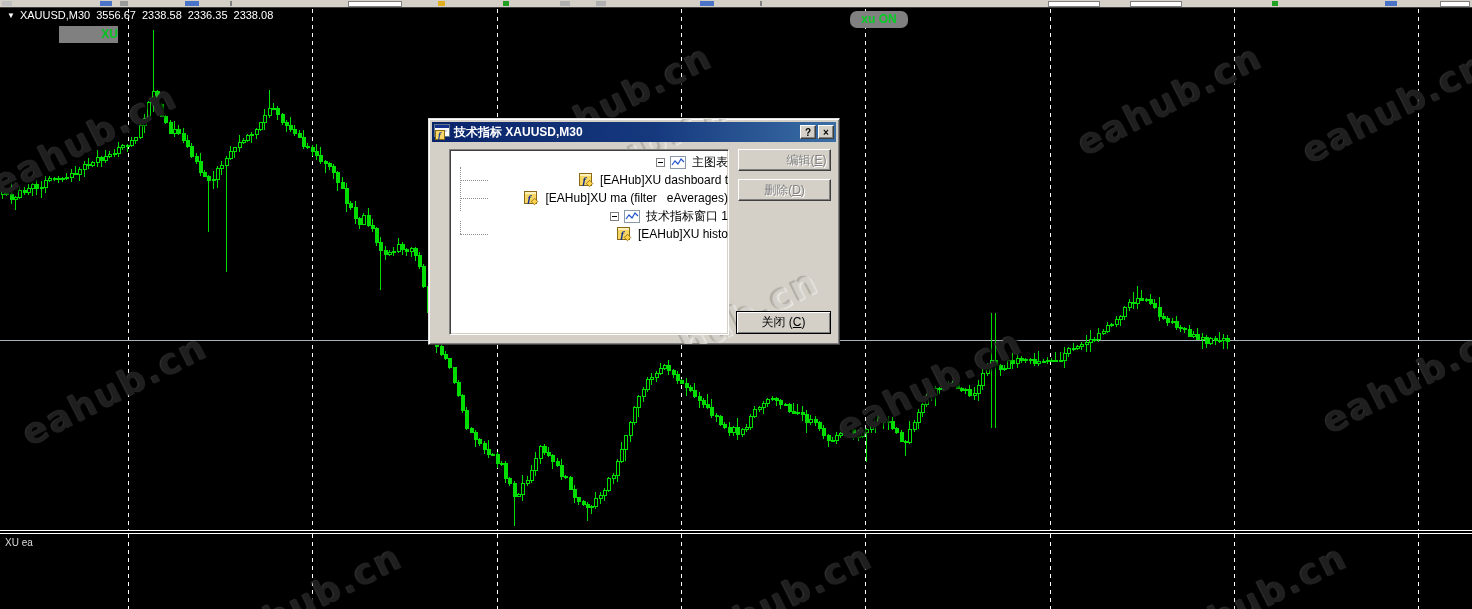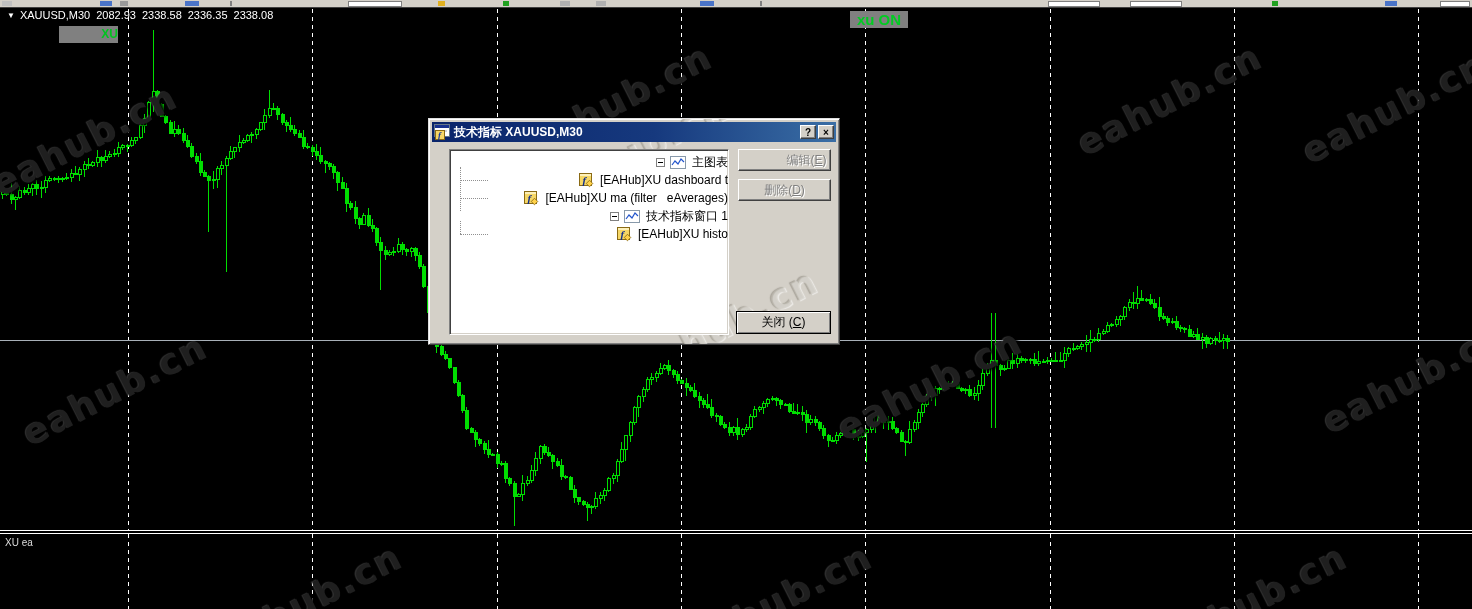--- a/index.html
+++ b/index.html
@@ -13,21 +13,21 @@
   #chart-svg{position:absolute;left:0;top:0;z-index:1;}
   
   .chart-header{position:absolute;left:7px;top:9px;z-index:4;color:#ffffff;font-size:11px;
                 display:flex;align-items:center;white-space:pre;}
   .chart-header .arrow{font-size:8px;margin-right:5px;line-height:11px;}
   .chart-header span{margin-right:6px;}
   
   .xu-btn{position:absolute;left:59px;top:26px;width:59px;height:17px;background:#808080;z-index:4;
           color:#00c41f;font-weight:bold;font-size:12px;text-align:right;line-height:17px;cursor:pointer;}
   .xuon-btn{position:absolute;left:850px;top:11px;width:58px;height:17px;background:#808080;z-index:4;
-          color:#00cc22;font-weight:bold;font-size:15px;text-align:center;line-height:17px;cursor:pointer;}
+          color:#00cc22;font-weight:bold;font-size:12px;text-align:center;line-height:17px;cursor:pointer;border-radius:7px;}
   .subwin-label{position:absolute;left:5px;top:537px;z-index:4;color:#dcdcdc;font-size:10px;}
   
   .wm{position:absolute;z-index:6;font:bold 36px "DejaVu Sans",sans-serif;letter-spacing:2px;white-space:nowrap;
       color:#1f1f1f;text-shadow:-1px -1px 1px rgba(115,115,115,0.42),2px 2px 3px rgba(0,0,0,0.95);
       transform:translate(-50%,-50%) rotate(-27deg);pointer-events:none;}
   .wm-light{position:absolute;z-index:3;font:bold 36px "DejaVu Sans",sans-serif;letter-spacing:2px;white-space:nowrap;
       color:rgba(200,195,185,0.5);text-shadow:1px 1px 1px rgba(255,255,255,0.6),-1px -1px 1px rgba(120,115,105,0.45);
       transform:rotate(-27deg);pointer-events:none;}
   
   .dialog{position:absolute;left:428px;top:118px;width:412px;height:227px;background:#d4d0c8;z-index:10;
@@ -683,21 +683,21 @@
     <span class="frag" style="left:1048px;width:50px;background:#fff;border:1px solid #808080;height:4px;"></span>
     <span class="frag" style="left:1130px;width:50px;background:#fff;border:1px solid #808080;height:4px;"></span>
     <span class="frag" style="left:1272px;width:6px;background:#20a020;"></span>
     <span class="frag" style="left:1385px;width:12px;background:#4a74c8;"></span>
     <span class="frag" style="left:1440px;width:28px;background:#fff;border:1px solid #808080;height:4px;"></span>
   </div>
 
   <div class="chart-header">
     <span class="arrow">▼</span>
     <span>XAUUSD,M30</span>
-    <span>2082.93</span>
+    <span>3556.67</span>
     <span>2338.58</span>
     <span>2336.35</span>
     <span>2338.08</span>
   </div>
 
   <div class="xu-btn">XU</div>
   <div class="xuon-btn">xu ON</div>
 
   <div class="subwin-label">XU ea</div>
 

